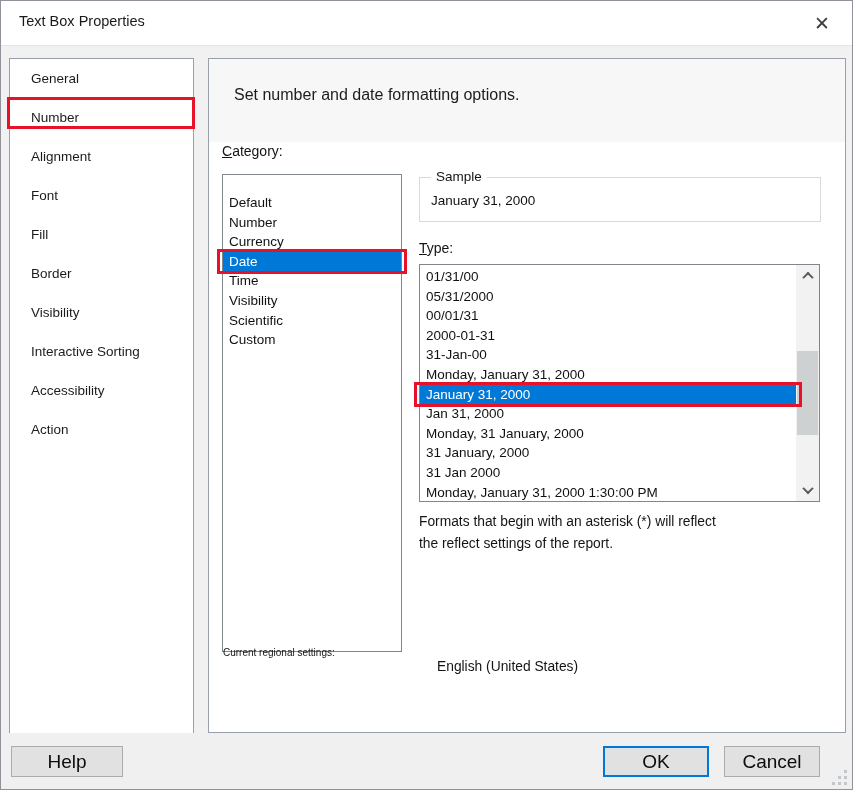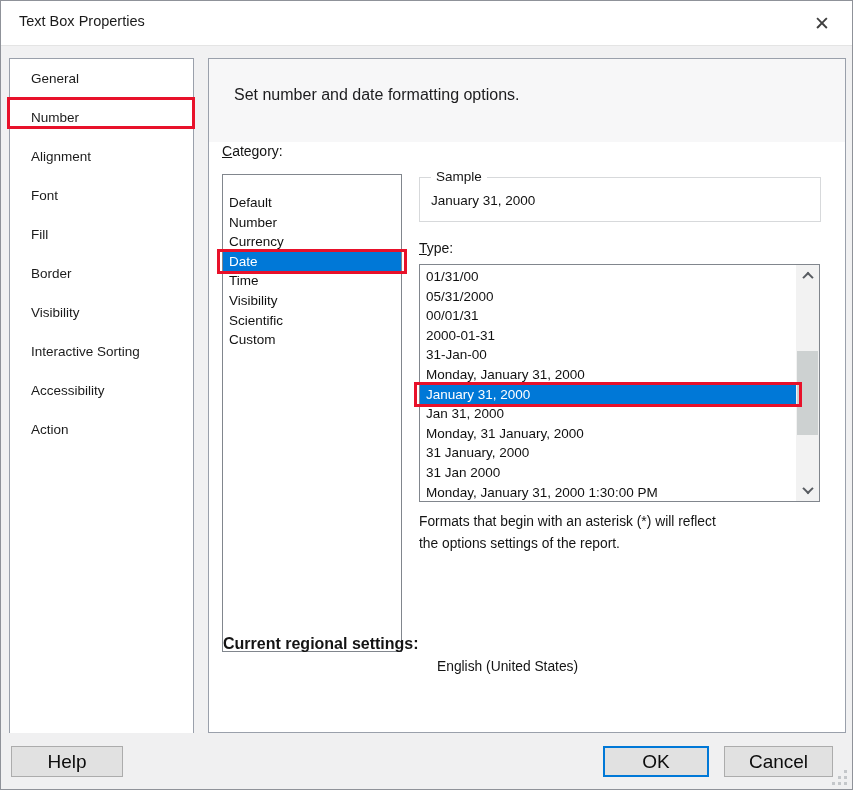--- a/index.html
+++ b/index.html
@@ -43,29 +43,29 @@
   .chev { width:8px; height:8px; border-left:2px solid #585c61; border-top:2px solid #585c61; }
   .chev.up { transform:rotate(45deg) translate(1px,1px); }
   .chev.down { transform:rotate(225deg) translate(1px,1px); }
   #sb-thumb { position:absolute; left:1px; width:21px; top:86px; height:84px; background:#cdd1d1; }
   
   #sample-box { position:absolute; left:210px; top:118px; width:402px; height:45px; border:1px solid #d7d9db;text-align:center; }
   #sample-caption { position:absolute; left:11px; top:-9px; background:#fff; padding:0 5px; font-size:13.5px; color:#141414; }
   #sample-value { position:absolute; left:11px; top:15px; font-size:13.5px; color:#111; }
   
   #note { position:absolute; left:210px; top:452px; width:410px; font-size:13.8px; line-height:21.5px; color:#141414; }
-  #regional { position:absolute; left:14px; top:576px; font-size:16px; color:#141414;font-weight:bold; }
+  #regional { position:absolute; left:14px; top:588px; font-size:10px; color:#141414; }
   #regional-value { position:absolute; left:228px; top:600px; font-size:13.8px; color:#141414; white-space:nowrap; }
   
   #footer { position:absolute; left:0; top:732px; width:100%; height:58px; background:#f0f0f1; }
   .btn { position:absolute; top:13px; height:31px; background:#e1e1e1; border:1px solid #acacac;
          font-size:19px; color:#0c0c0c; text-align:center; font-family:inherit; }
   #help-btn { left:10px; width:112px; }
   #ok-btn { left:602px; width:106px; border:2px solid var(--sel); }
-  #cancel-btn { left:723px; width:109px; }
+  #cancel-btn { left:723px; width:96px; }
   #grip { position:absolute; right:5px; bottom:6px; width:16px; height:16px; }
   #grip i { position:absolute; width:3px; height:3px; background:#c4c7ca; }
   #grip i:nth-child(1){right:0;bottom:0;} #grip i:nth-child(2){right:0;bottom:6px;}
   #grip i:nth-child(3){right:0;bottom:12px;} #grip i:nth-child(4){right:6px;bottom:0;}
   #grip i:nth-child(5){right:6px;bottom:6px;} #grip i:nth-child(6){right:12px;bottom:0;}
 </style>
 </head>
 <body>
 
 <div id="window">
@@ -196,21 +196,21 @@
           </div>
         <div id="sb-thumb"></div>
         <div class="sb-btn down">
             <span class="chev down"></span>
           </div>
       </div>
     </div>
 
     <div id="note">
       <div>Formats that begin with an asterisk (*) will reflect</div>
-      <div>the options settings of the report.</div>
+      <div>the reflect settings of the report.</div>
     </div>
 
     <div id="regional">Current regional settings:</div>
     <div id="regional-value">English (United States)</div>
   </div>
 
   <div id="footer">
     <button id="help-btn" class="btn">Help</button>
     <button id="ok-btn" class="btn">OK</button>
     <button id="cancel-btn" class="btn">Cancel</button>

